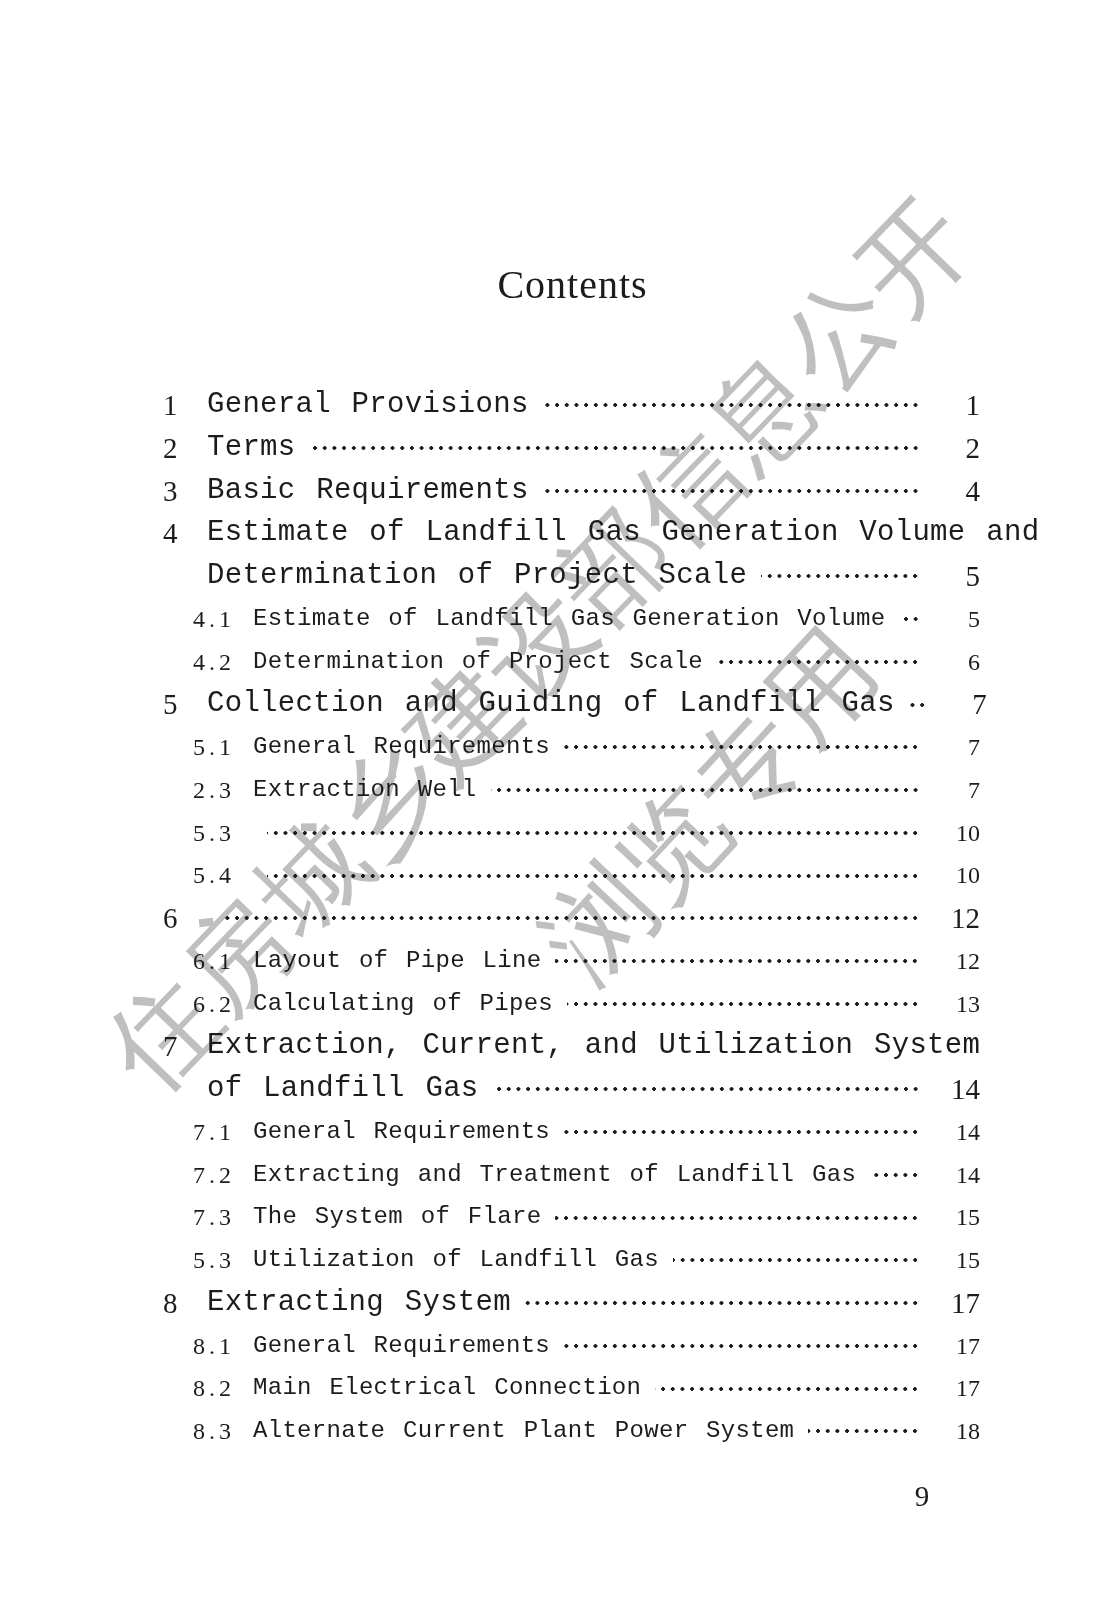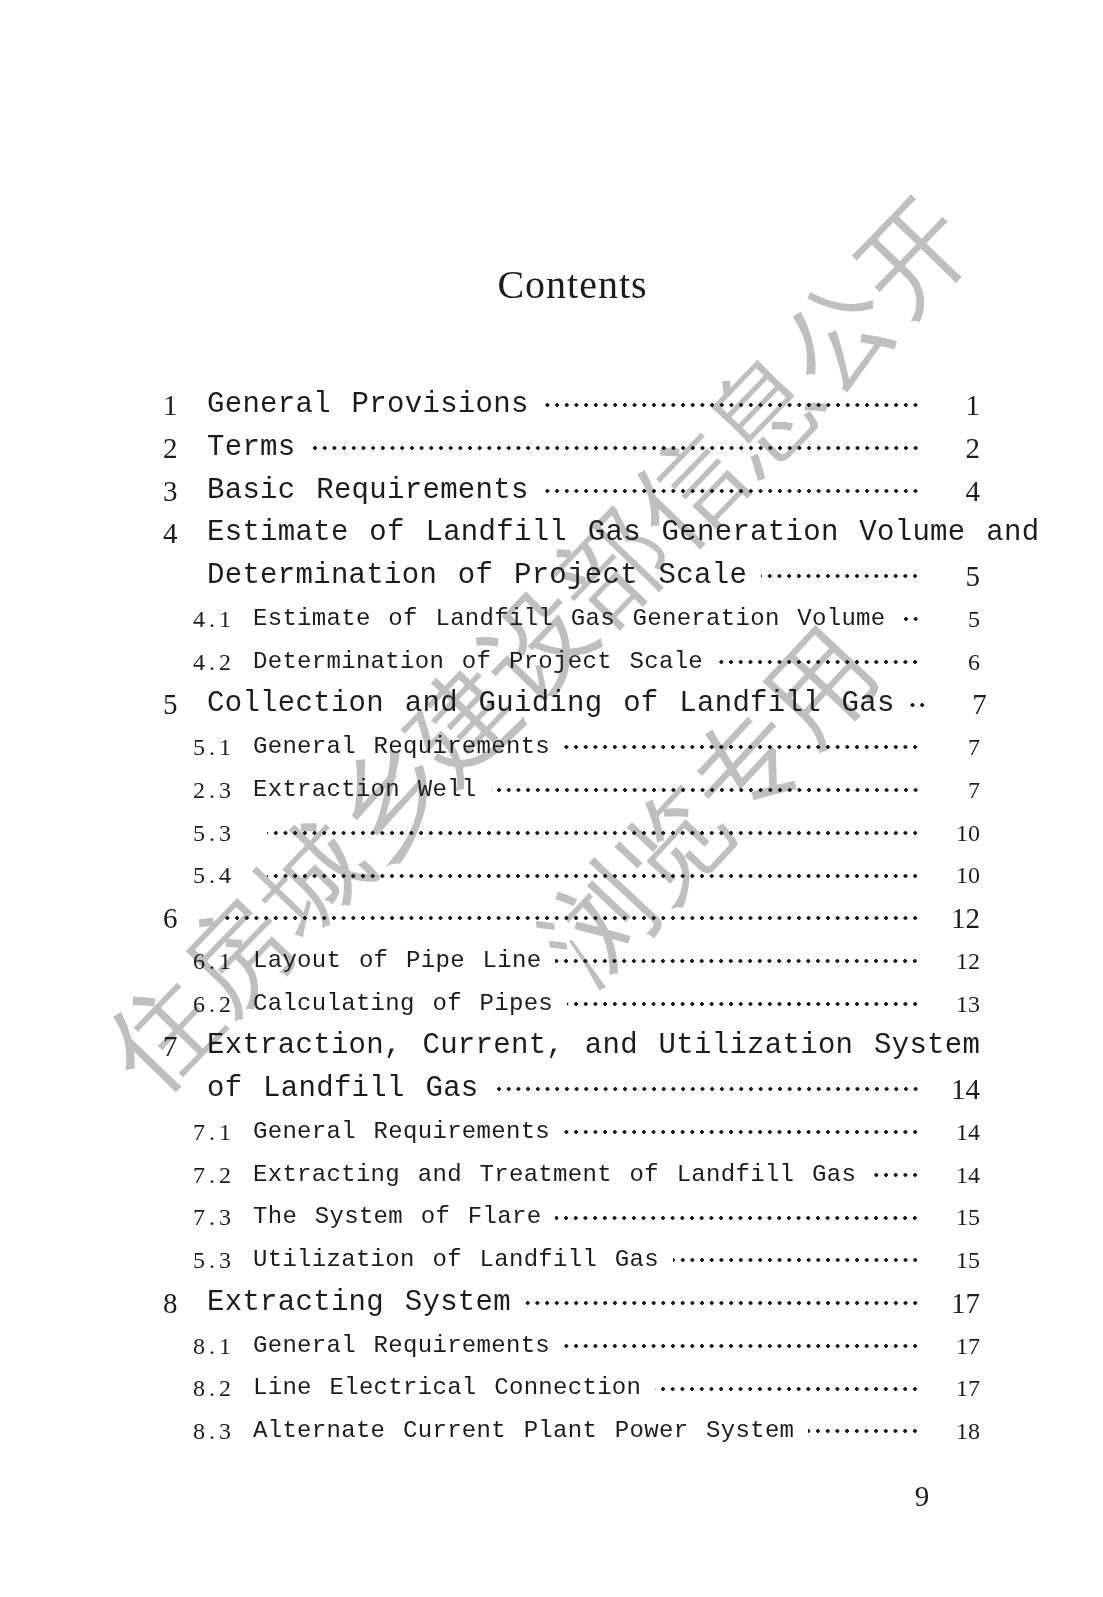--- a/index.html
+++ b/index.html
@@ -248,21 +248,21 @@
           <span class="page-num">17</span>
         </div>
         <div class="row lvl2">
           <span class="num">8.1</span>
           <span class="title">General Requirements</span>
           <span class="dots"></span>
           <span class="page-num">17</span>
         </div>
         <div class="row lvl2">
           <span class="num">8.2</span>
-          <span class="title">Line Electrical Connection</span>
+          <span class="title">Main Electrical Connection</span>
           <span class="dots"></span>
           <span class="page-num">17</span>
         </div>
         <div class="row lvl2">
           <span class="num">8.3</span>
           <span class="title">Alternate Current Plant Power System</span>
           <span class="dots"></span>
           <span class="page-num">18</span>
         </div>
       </div>

